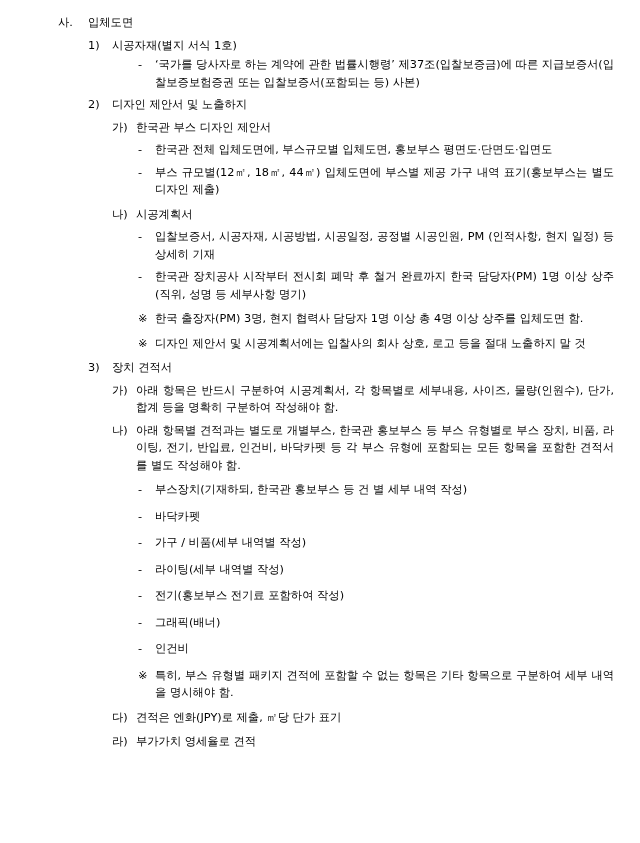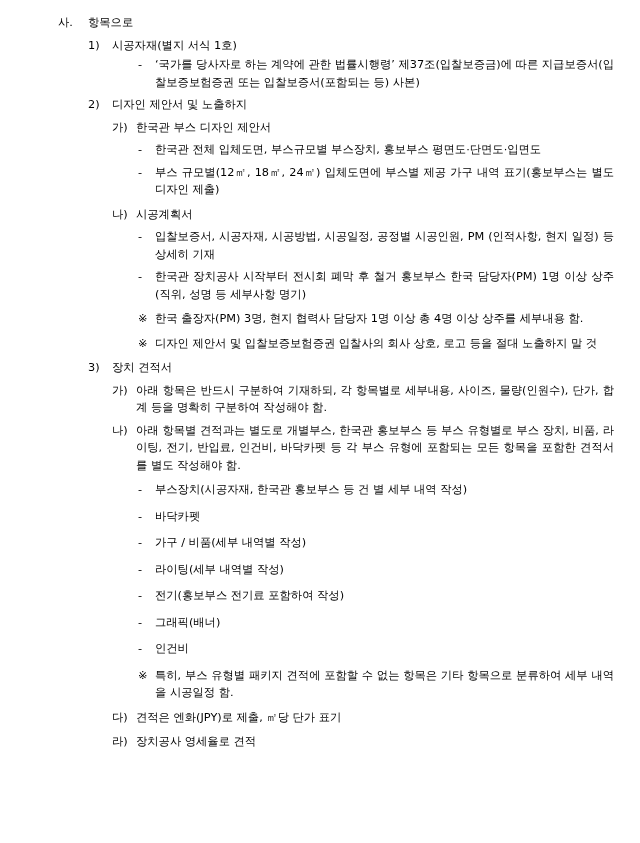--- a/index.html
+++ b/index.html
@@ -77,21 +77,21 @@
   .gap-md { margin-bottom: 7px; }
   .gap-lg { margin-bottom: 9px; }
 </style>
 </head>
 <body>
 
 <div class="page">
 
   <div class="row lvl0 gap-sm">
     <span class="marker">사.</span>
-    <span class="text">항목으로</span>
+    <span class="text">입체도면</span>
   </div>
 
   <div class="row lvl1 tight">
     <span class="marker">1)</span>
     <span class="text">시공자재(별지 서식 1호)</span>
   </div>
   <div class="row lvl3 gap-sm">
     <span class="marker">-</span>
     <span class="text">‘국가를 당사자로 하는 계약에 관한 법률시행령’ 제37조(입찰보증금)에 따른 지급보증서(입찰보증보험증권 또는 입찰보증서(포함되는 등) 사본)</span>
   </div>
@@ -100,66 +100,66 @@
     <span class="marker">2)</span>
     <span class="text">디자인 제안서 및 노출하지</span>
   </div>
 
   <div class="row lvl2 gap-sm">
     <span class="marker">가)</span>
     <span class="text">한국관 부스 디자인 제안서</span>
   </div>
   <div class="row lvl3 gap-sm">
     <span class="marker">-</span>
-    <span class="text">한국관 전체 입체도면, 부스규모별 부스장치, 홍보부스 평면도·단면도·입면도</span>
+    <span class="text">한국관 전체 입체도면에, 부스규모별 입체도면, 홍보부스 평면도·단면도·입면도</span>
   </div>
   <div class="row lvl3 gap-md">
     <span class="marker">-</span>
-    <span class="text">부스 규모별(12㎡, 18㎡, 24㎡) 입체도면에 부스별 제공 가구 내역 표기(홍보부스는 별도 디자인 제출)</span>
+    <span class="text">부스 규모별(12㎡, 18㎡, 44㎡) 입체도면에 부스별 제공 가구 내역 표기(홍보부스는 별도 디자인 제출)</span>
   </div>
 
   <div class="row lvl2 gap-sm">
     <span class="marker">나)</span>
     <span class="text">시공계획서</span>
   </div>
   <div class="row lvl3 gap-sm">
     <span class="marker">-</span>
     <span class="text">입찰보증서, 시공자재, 시공방법, 시공일정, 공정별 시공인원, PM (인적사항, 현지 일정) 등 상세히 기재</span>
   </div>
   <div class="row lvl3 gap-md">
     <span class="marker">-</span>
-    <span class="text">한국관 장치공사 시작부터 전시회 폐막 후 철거 홍보부스 한국 담당자(PM) 1명 이상 상주(직위, 성명 등 세부사항 명기)</span>
+    <span class="text">한국관 장치공사 시작부터 전시회 폐막 후 철거 완료까지 한국 담당자(PM) 1명 이상 상주(직위, 성명 등 세부사항 명기)</span>
   </div>
   <div class="row note3 gap-md">
     <span class="marker">※</span>
-    <span class="text">한국 출장자(PM) 3명, 현지 협력사 담당자 1명 이상 총 4명 이상 상주를 세부내용 함.</span>
+    <span class="text">한국 출장자(PM) 3명, 현지 협력사 담당자 1명 이상 총 4명 이상 상주를 입체도면 함.</span>
   </div>
   <div class="row note3 gap-md">
     <span class="marker">※</span>
-    <span class="text">디자인 제안서 및 입찰보증보험증권 입찰사의 회사 상호, 로고 등을 절대 노출하지 말 것</span>
+    <span class="text">디자인 제안서 및 시공계획서에는 입찰사의 회사 상호, 로고 등을 절대 노출하지 말 것</span>
   </div>
 
   <div class="row lvl1 gap-sm">
     <span class="marker">3)</span>
     <span class="text">장치 견적서</span>
   </div>
 
   <div class="row lvl2 gap-sm">
     <span class="marker">가)</span>
-    <span class="text">아래 항목은 반드시 구분하여 기재하되, 각 항목별로 세부내용, 사이즈, 물량(인원수), 단가, 합계 등을 명확히 구분하여 작성해야 함.</span>
+    <span class="text">아래 항목은 반드시 구분하여 시공계획서, 각 항목별로 세부내용, 사이즈, 물량(인원수), 단가, 합계 등을 명확히 구분하여 작성해야 함.</span>
   </div>
 
   <div class="row lvl2 gap-md">
     <span class="marker">나)</span>
     <span class="text">아래 항목별 견적과는 별도로 개별부스, 한국관 홍보부스 등 부스 유형별로 부스 장치, 비품, 라이팅, 전기, 반입료, 인건비, 바닥카펫 등 각 부스 유형에 포함되는 모든 항목을 포함한 견적서를 별도 작성해야 함.</span>
   </div>
 
   <div class="row lvl3 gap-lg">
     <span class="marker">-</span>
-    <span class="text">부스장치(시공자재, 한국관 홍보부스 등 건 별 세부 내역 작성)</span>
+    <span class="text">부스장치(기재하되, 한국관 홍보부스 등 건 별 세부 내역 작성)</span>
   </div>
   <div class="row lvl3 gap-lg">
     <span class="marker">-</span>
     <span class="text">바닥카펫</span>
   </div>
   <div class="row lvl3 gap-lg">
     <span class="marker">-</span>
     <span class="text">가구 / 비품(세부 내역별 작성)</span>
   </div>
   <div class="row lvl3 gap-lg">
@@ -173,25 +173,25 @@
   <div class="row lvl3 gap-lg">
     <span class="marker">-</span>
     <span class="text">그래픽(배너)</span>
   </div>
   <div class="row lvl3 gap-lg">
     <span class="marker">-</span>
     <span class="text">인건비</span>
   </div>
   <div class="row note3 gap-md">
     <span class="marker">※</span>
-    <span class="text">특히, 부스 유형별 패키지 견적에 포함할 수 없는 항목은 기타 항목으로 분류하여 세부 내역을 시공일정 함.</span>
+    <span class="text">특히, 부스 유형별 패키지 견적에 포함할 수 없는 항목은 기타 항목으로 구분하여 세부 내역을 명시해야 함.</span>
   </div>
 
   <div class="row lvl2 gap-md">
     <span class="marker">다)</span>
     <span class="text">견적은 엔화(JPY)로 제출, ㎡당 단가 표기</span>
   </div>
   <div class="row lvl2">
     <span class="marker">라)</span>
-    <span class="text">장치공사 영세율로 견적</span>
+    <span class="text">부가가치 영세율로 견적</span>
   </div>
 
 </div>
 
 </body></html>

